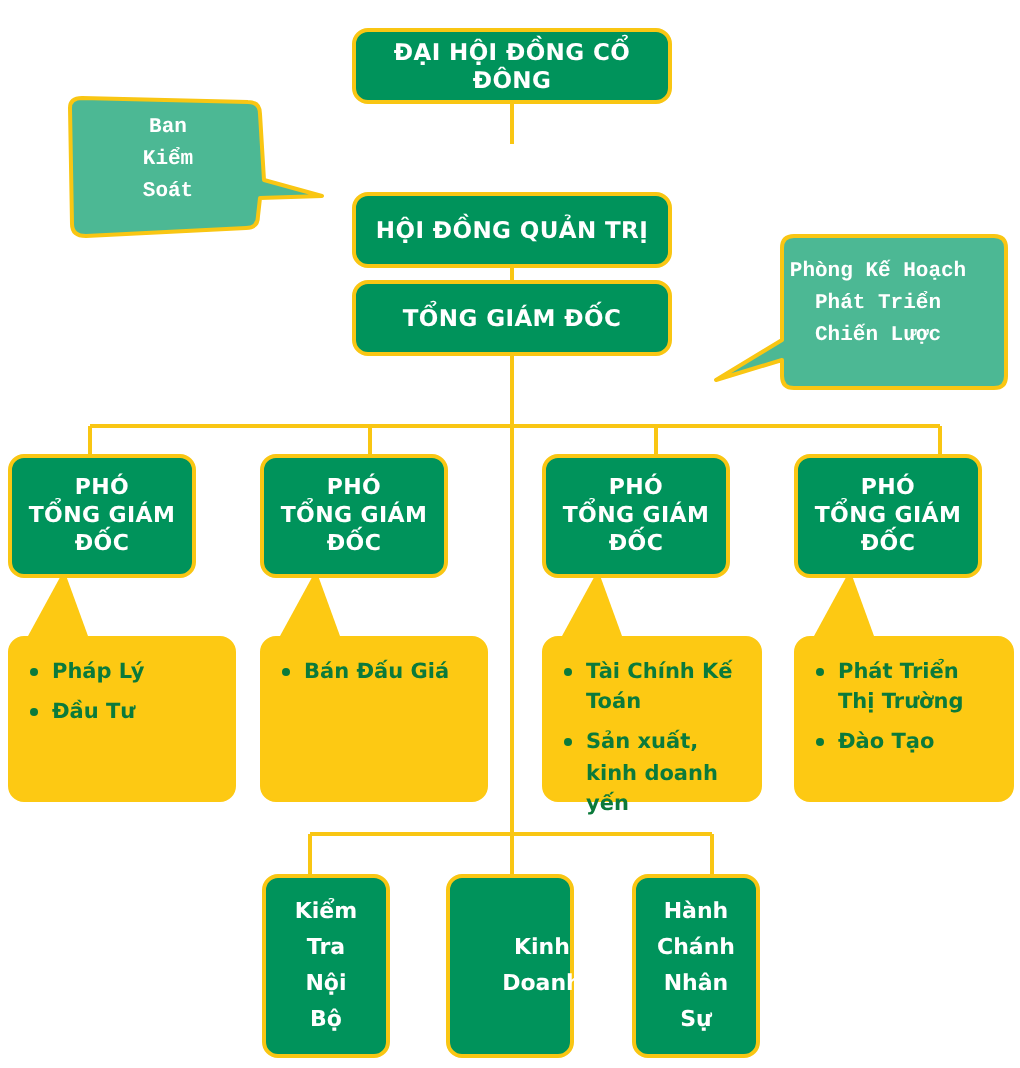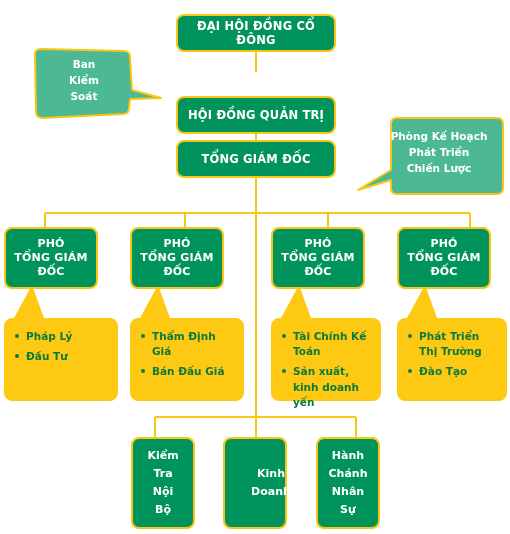--- a/index.html
+++ b/index.html
@@ -110,21 +110,21 @@
     z-index: 4;
     color: #ffffff;
     font-weight: bold;
     font-size: 10.5px;
     text-align: center;
     line-height: 1.5;
     display: flex;
     align-items: center;
     justify-content: center;
   }
-  .callout .txt { white-space: pre-line; position: relative; z-index: 2; }
+  .callout .txt { white-space: pre-line; position: relative; z-index: 2; font-family: Liberation Mono, monospace; }
   .callout svg {
     position: absolute;
     left: 0;
     top: 0;
     z-index: 1;
   }
   .co-left  { left: 32px;  top: 46px;  width: 132px; height: 76px; }
   .co-left .txt { transform: translate(-14px, -3px); }
   .co-right { left: 355px; top: 114px; width: 152px; height: 86px; }
   .co-right .txt { transform: translate(8px, -4px); }
@@ -217,21 +217,20 @@
   </div>
 
   <div class="ybox yb0">
     <ul>
       <li>Pháp Lý</li>
       <li>Đầu Tư</li>
     </ul>
   </div>
   <div class="ybox yb1">
     <ul>
-      <li>Thẩm Định Giá</li>
       <li>Bán Đấu Giá</li>
     </ul>
   </div>
   <div class="ybox yb2">
     <ul>
       <li>Tài Chính Kế Toán</li>
       <li>Sản xuất, kinh doanh yến</li>
     </ul>
   </div>
   <div class="ybox yb3">

